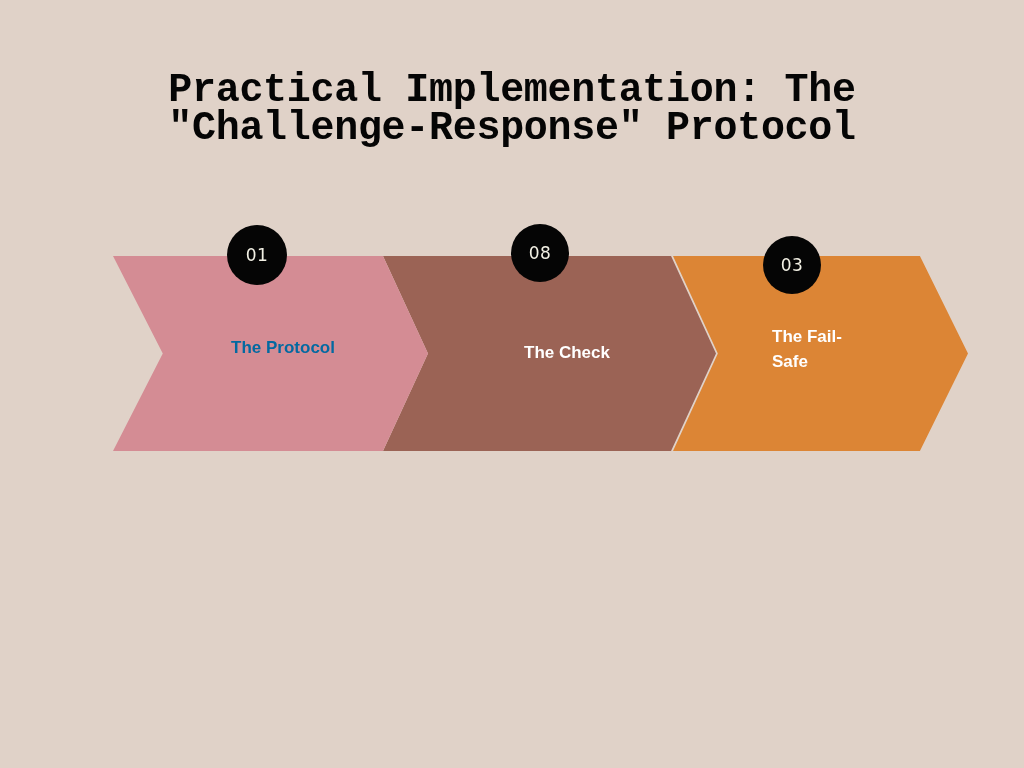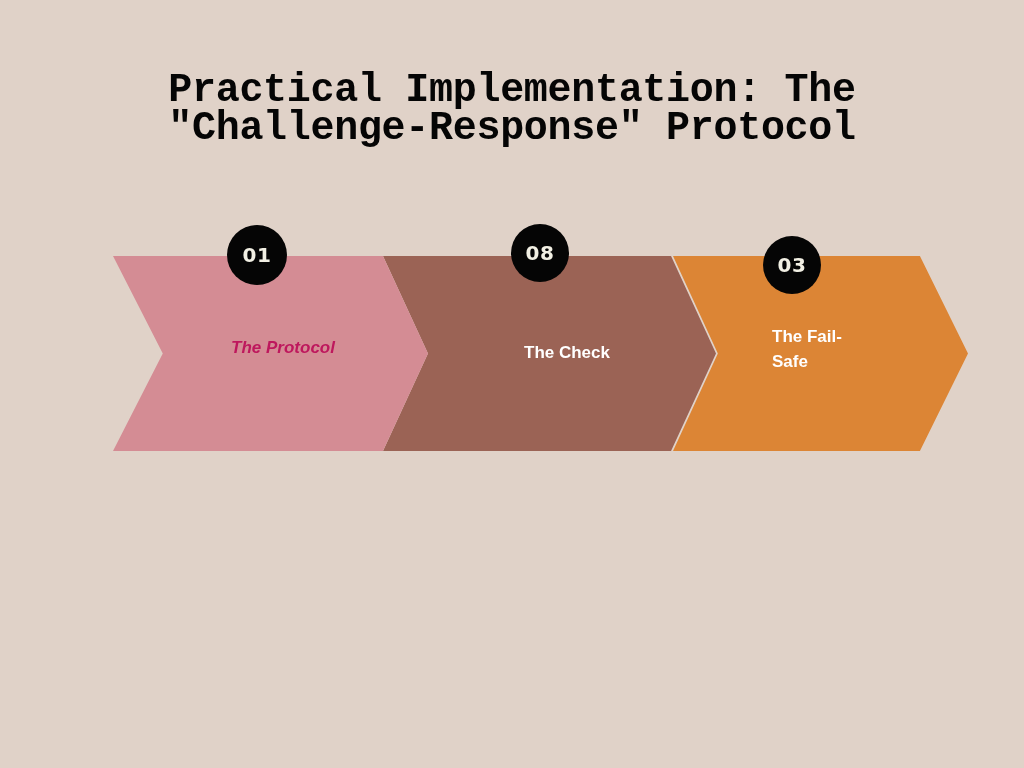--- a/index.html
+++ b/index.html
@@ -132,22 +132,22 @@
     border-radius: 50%;
     background: #050505;
     display: flex;
     align-items: center;
     justify-content: center;
     z-index: 10;
   }
   .badge-text {
     color: #F2F0E4;
     font-family: "DejaVu Sans", sans-serif;
-    font-weight: bold;
-    font-size: 20px;
+    font-weight: normal;
+    font-size: 17px;
     letter-spacing: 0.5px;
     line-height: 1;
   }
   #badge-1 {
     left: 227px;
     top: 225px;
     width: 60px;
     height: 60px;
   }
   #badge-2 {
@@ -180,21 +180,21 @@
     </div>
 
     <div class="chevron" id="chevron-2">
       <div class="shape" style="background: rgb(155, 99, 85);"></div>
     </div>
 
     <div class="chevron" id="chevron-3">
       <div class="shape" style="background: rgb(220, 133, 53);"></div>
     </div>
 
-    <div class="step-label" id="label-1" style="color: #be185d; white-space: pre-line; font-style: italic;">The Protocol</div>
+    <div class="step-label" id="label-1" style="color: #0369a1; white-space: pre-line;">The Protocol</div>
     <div class="step-label" id="label-3" style="color: rgb(255, 255, 255); white-space: pre-line;">The Fail-
 Safe</div>
     <div class="step-label" id="label-2" style="color: rgb(255, 255, 255); white-space: pre-line;">The Check</div>
 
     <div class="badge" id="badge-1" style="background: rgb(5, 5, 5);">
       <span class="badge-text" style="color: rgb(242, 240, 228);">01</span>
     </div>
     <div class="badge" id="badge-2" style="background: rgb(5, 5, 5);">
       <span class="badge-text" style="color: rgb(242, 240, 228);">08</span>
     </div>

